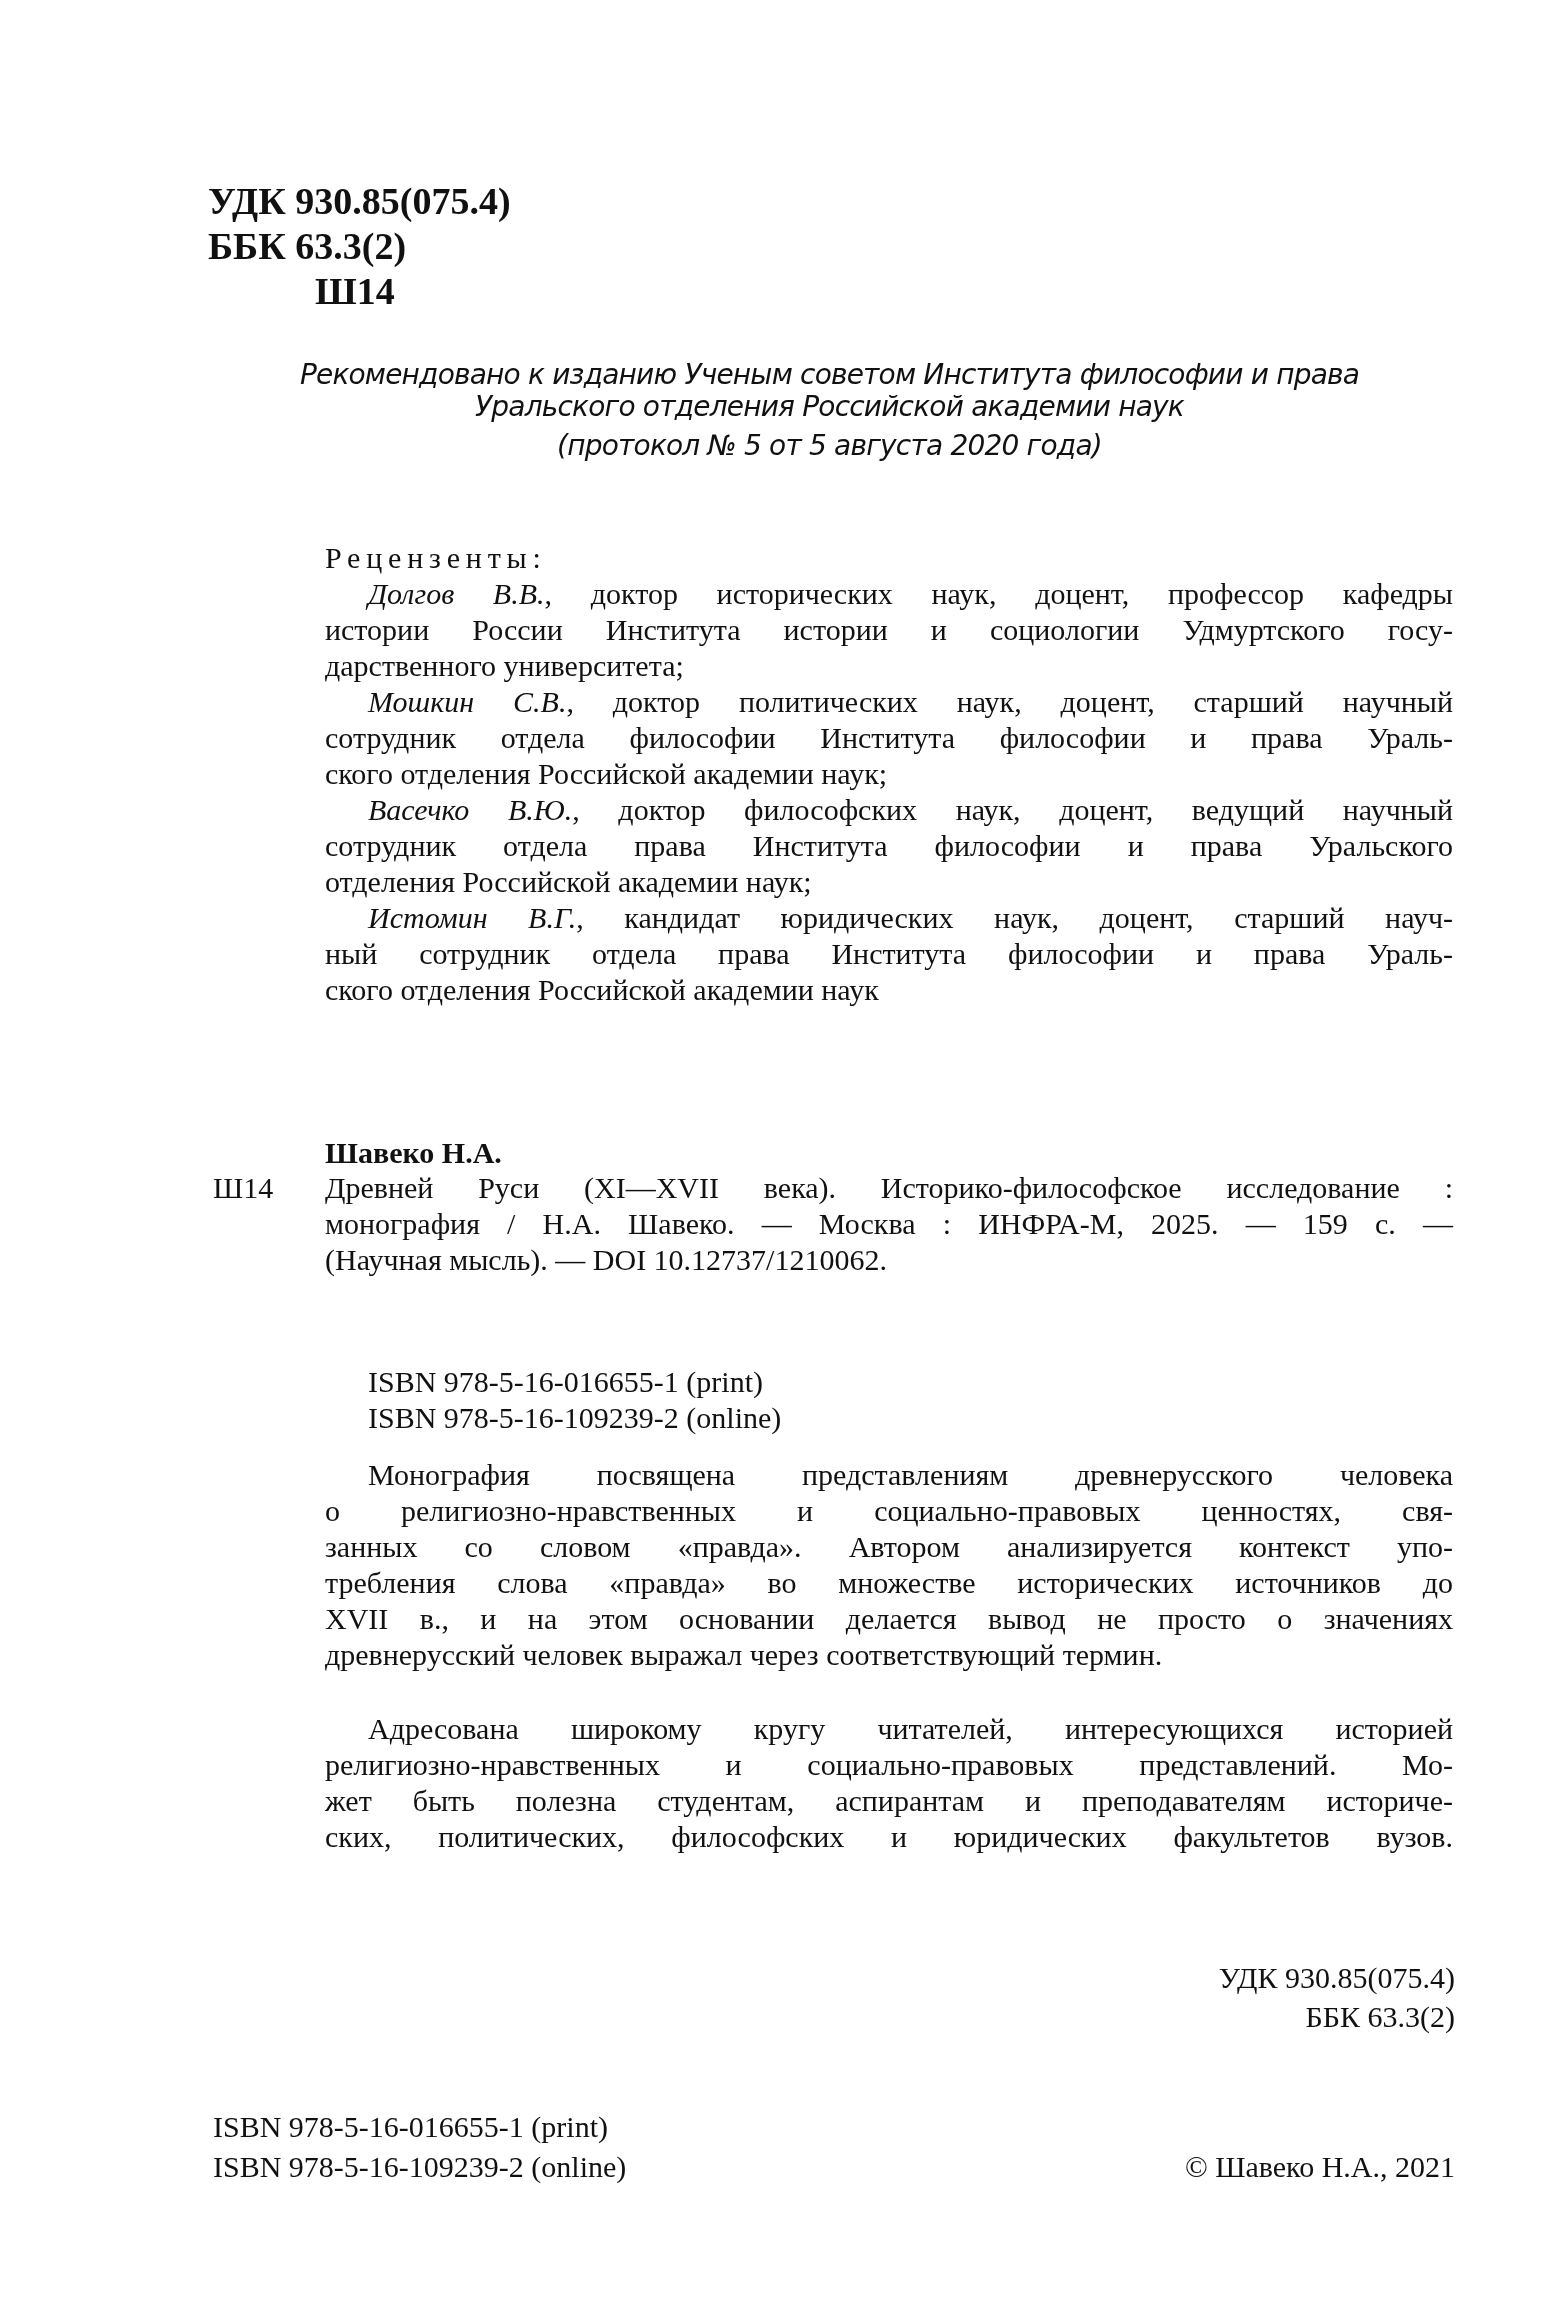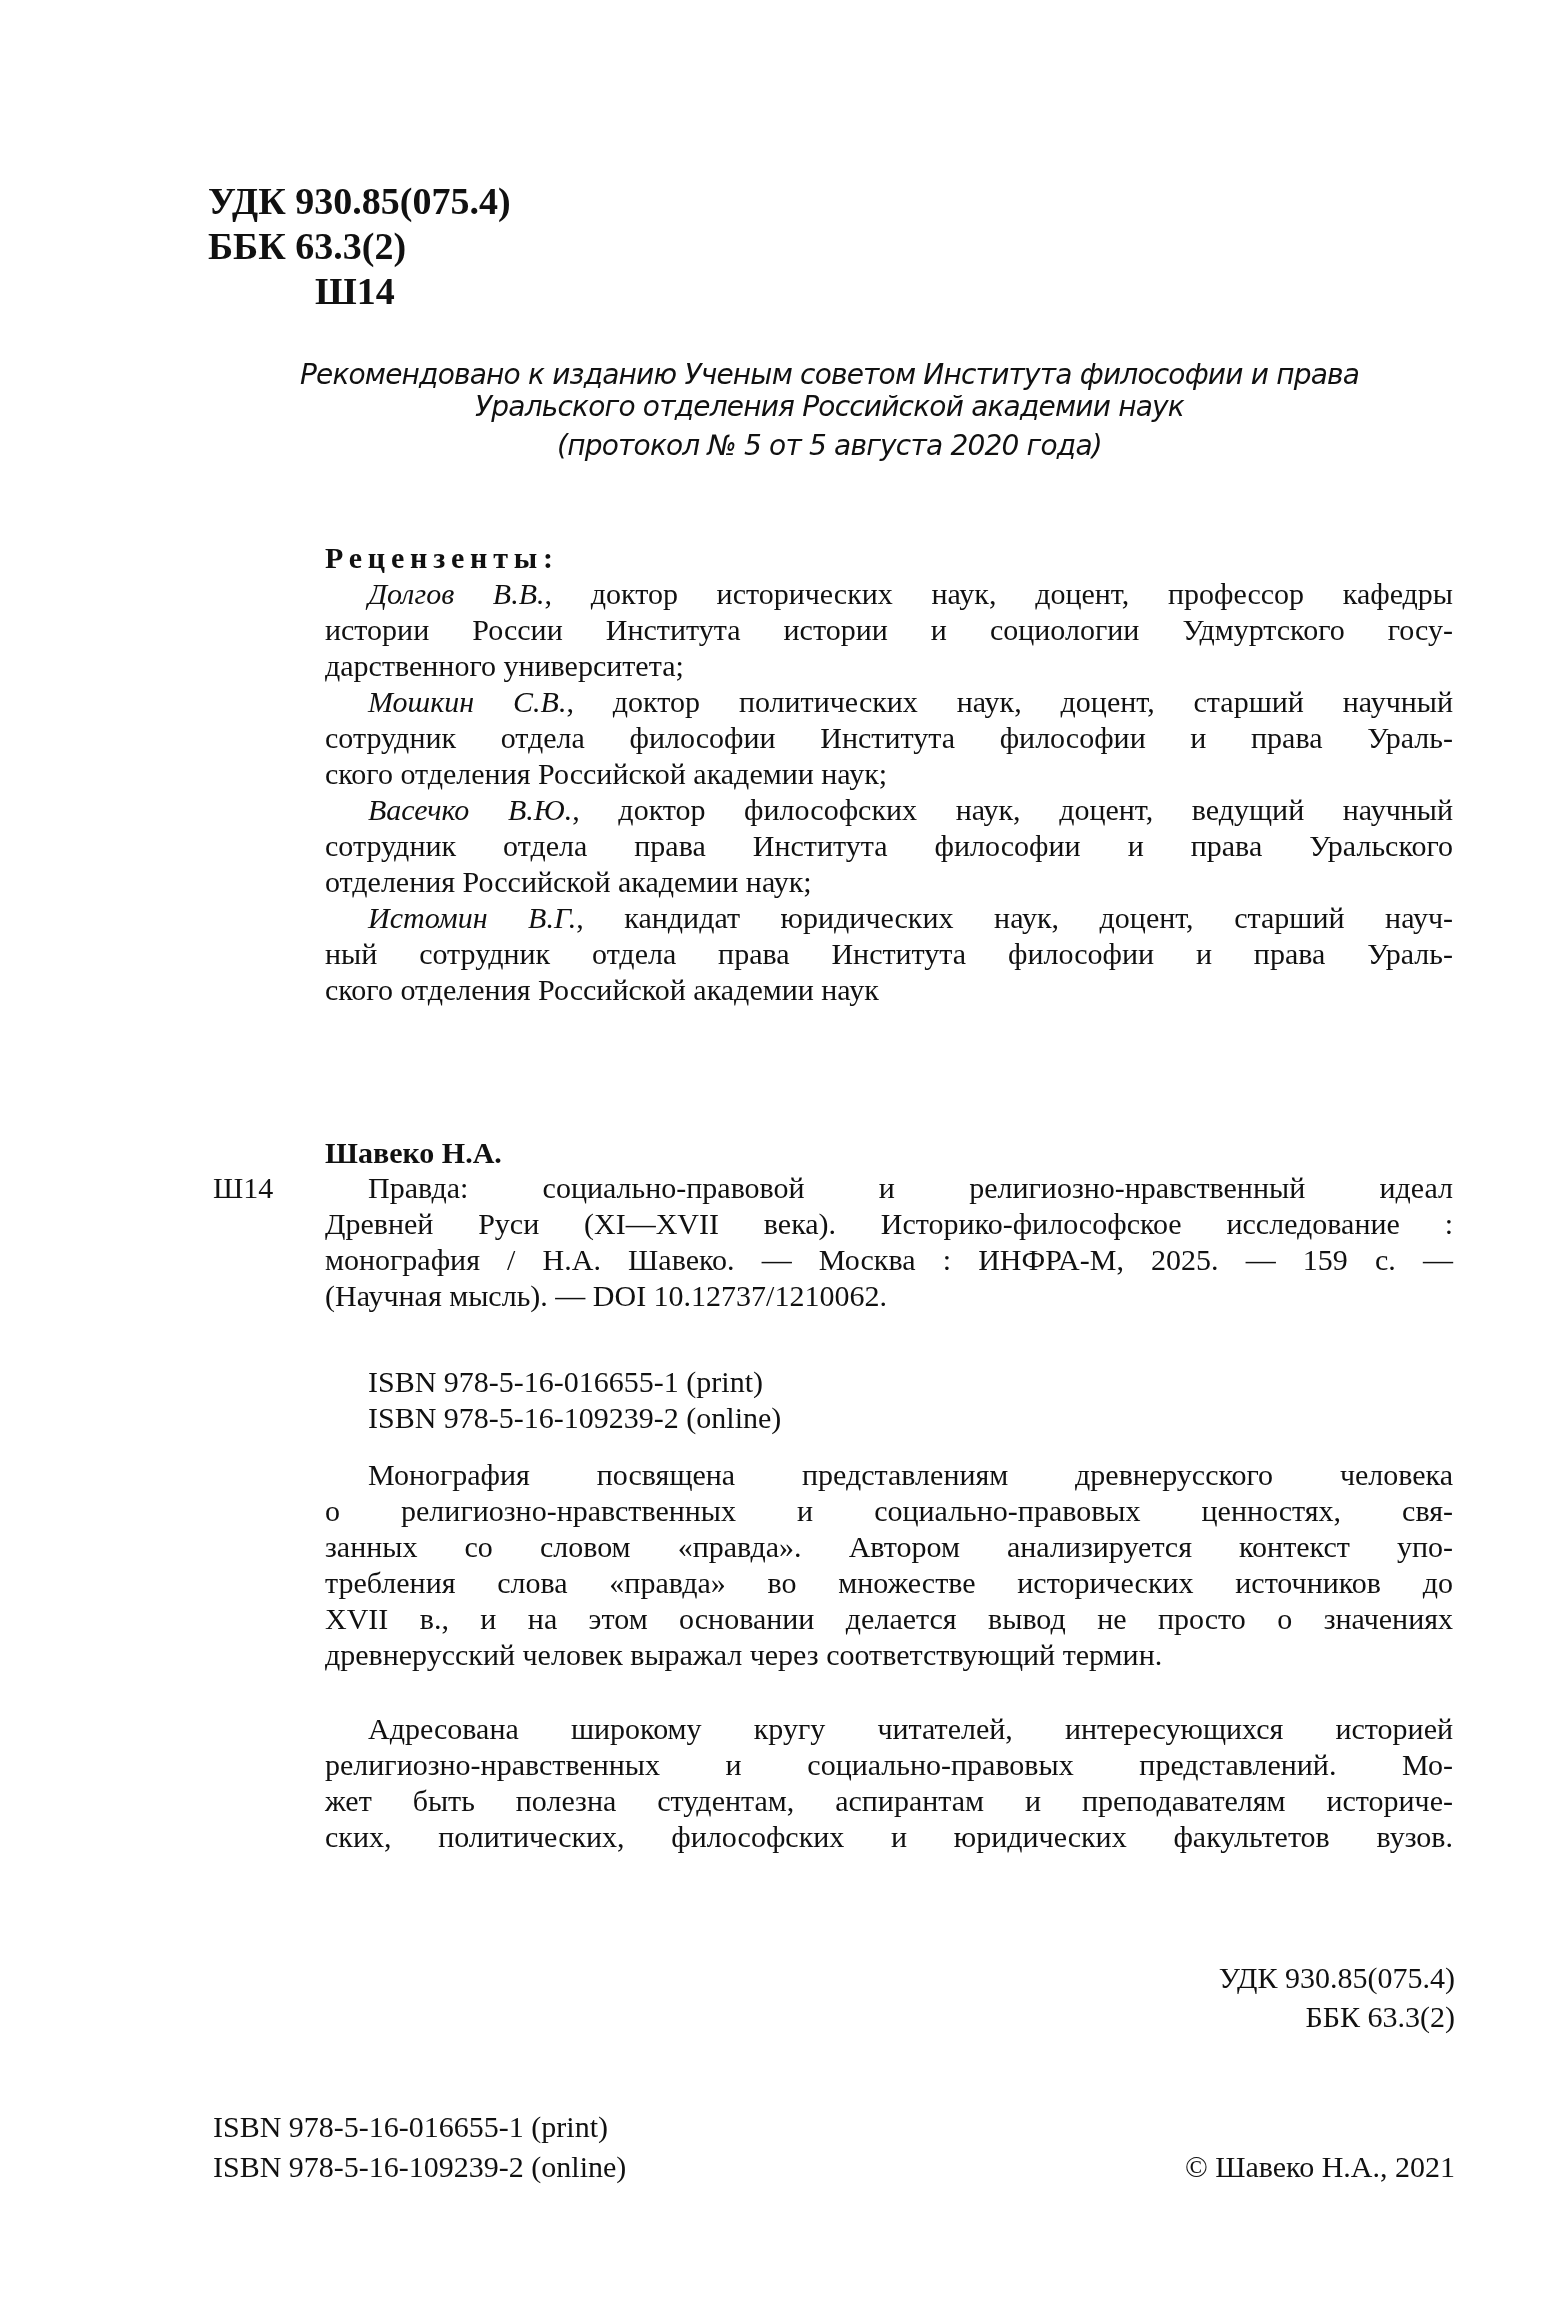--- a/index.html
+++ b/index.html
@@ -8,21 +8,21 @@
 
   .hdr { font-family: "Liberation Serif", serif; font-weight: bold; font-size: 38px; line-height: 45px; left: 208px; }
   .rec { font-family: "DejaVu Sans", "Liberation Sans", sans-serif; font-style: italic; font-size: 28px; line-height: 38px;
          left: 233px; width: 1193px; text-align: center; letter-spacing: -0.8px; }
 
   .body { font-family: "Liberation Serif", serif; font-size: 30px; line-height: 36px; }
   .col { position: absolute; left: 325px; width: 1128px; }
   .line { display: block; height: 36px; white-space: nowrap; }
   .just { text-align: justify; text-align-last: justify; }
   .indent { padding-left: 43px; }
-  .spaced { letter-spacing: 5.8px; font-weight: bold; }
+  .spaced { letter-spacing: 5.8px; }
   em { }
 
   .rt { right: 110px; text-align: right; }
 </style>
 </head>
 <body>
 
 <div class="abs hdr" style="top:179px;">УДК 930.85(075.4)</div>
 <div class="abs hdr" style="top:224px;">ББК 63.3(2)</div>
 <div class="abs hdr" style="top:269px; left:315px;">Ш14</div>
@@ -47,21 +47,20 @@
   <span class="line">отделения Российской академии наук;</span>
 
   <span class="line just indent"><em>Истомин В.Г.</em><span>, кандидат юридических наук, доцент, старший науч-</span></span>
   <span class="line just">ный сотрудник отдела права Института философии и права Ураль-</span>
   <span class="line">ского отделения Российской академии наук</span>
 </div>
 
 <div class="abs body" style="top:1135px; left:325px; font-weight:bold;">Шавеко Н.А.</div>
 <div class="abs body" style="top:1170px; left:213px;">Ш14</div>
 <div class="col body" style="top:1170px;">
-  <span class="line just indent">Правда: социально-правовой и религиозно-нравственный идеал</span>
   <span class="line just">Древней Руси (XI—XVII века). Историко-философское исследование :</span>
   <span class="line just">монография / Н.А. Шавеко. — Москва : ИНФРА-М, 2025. — 159 с. —</span>
   <span class="line">(Научная мысль). — DOI 10.12737/1210062.</span>
 </div>
 
 <div class="col body" style="top:1364px;">
   <span class="line indent">ISBN 978-5-16-016655-1 (print)</span>
   <span class="line indent">ISBN 978-5-16-109239-2 (online)</span>
 </div>
 

